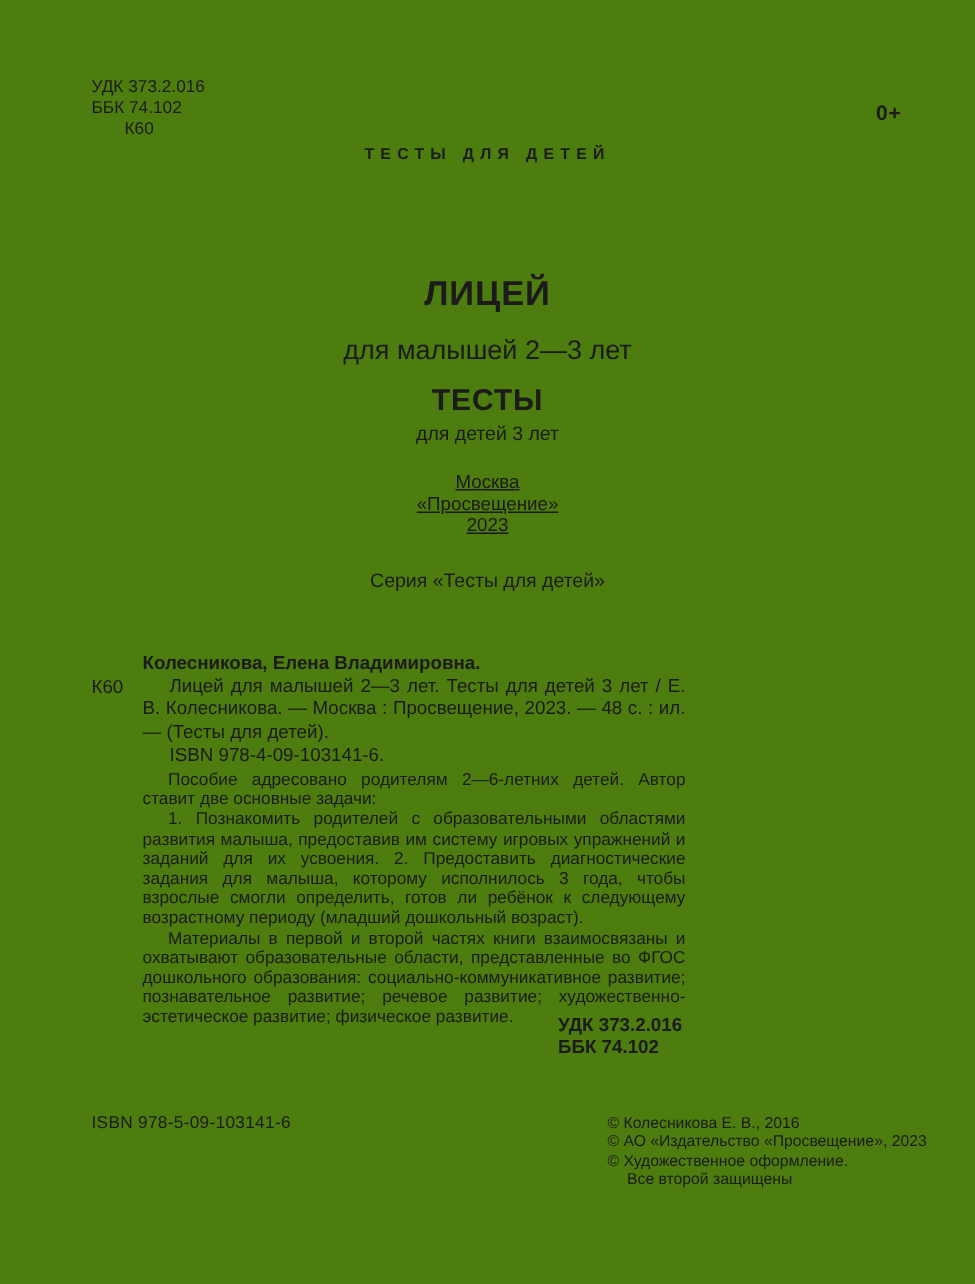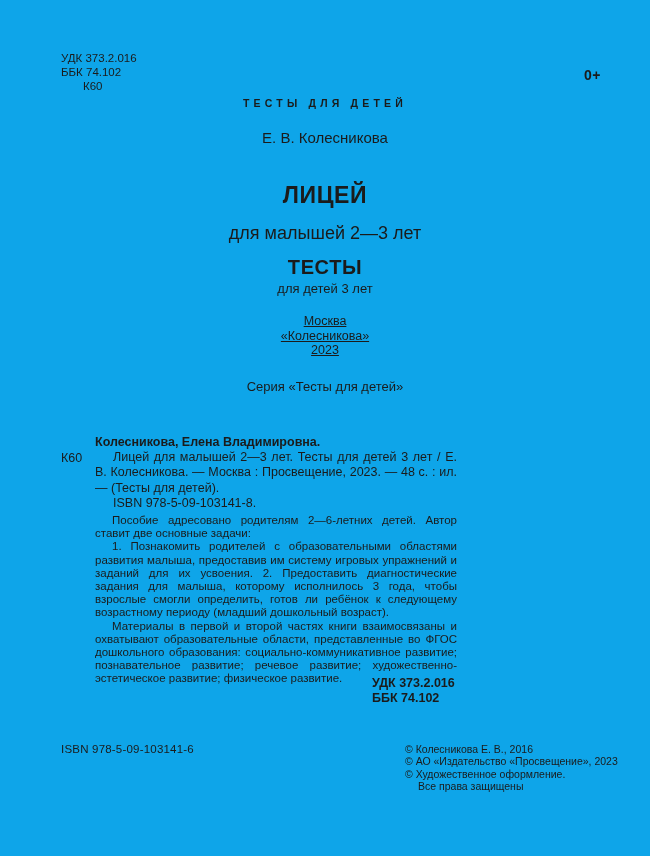--- a/index.html
+++ b/index.html
@@ -1,20 +1,20 @@
 <!DOCTYPE html>
 <html lang="ru"><head>
 <meta charset="utf-8">
 <style>
   html,body { margin:0; padding:0; background:#e8e8e8; }
   .page {
     position:relative;
     width:650px; height:856px;
     margin:0 auto;
-    background:#0ea5e9;
+    background:#4d7c0f;
     color:#1b1b1b;
     font-family:"Liberation Sans", sans-serif;
     overflow:hidden;
   }
   .top-left { position:absolute; top:51px; left:61px; font-size:11.5px; line-height:14px; }
   .top-left .code { padding-left:22px; }
 
   .age-badge { position:absolute; top:67px; right:49px; font-size:14px; font-weight:600; letter-spacing:0.5px; }
 
   .series-header { position:absolute; top:97px; left:0; width:100%; text-align:center;
@@ -62,57 +62,56 @@
   <div class="top-left">
     <div>УДК 373.2.016</div>
     <div>ББК 74.102</div>
     <div class="code">К60</div>
   </div>
 
   <div class="age-badge">0+</div>
 
   <div class="series-header">ТЕСТЫ ДЛЯ ДЕТЕЙ</div>
 
-  <div class="author-line">Е. В. Колесникова</div>
 
   <div class="title-block">
     <div class="title-main">ЛИЦЕЙ</div>
     <div class="title-sub">для малышей 2—3 лет</div>
     <div class="title-second">ТЕСТЫ</div>
     <div class="title-second-sub">для детей 3 лет</div>
   </div>
 
   <div class="imprint">
     <div>Москва</div>
-    <div>«Колесникова»</div>
+    <div>«Просвещение»</div>
     <div>2023</div>
   </div>
 
   <div class="series-line">Серия «Тесты для детей»</div>
 
 
   <div class="biblio">
     <div class="biblio-code">К60</div>
     <div class="biblio-author">Колесникова, Елена Владимировна.</div>
     <p class="biblio-desc">Лицей для малышей 2—3 лет. Тесты для детей 3 лет / Е. В. Колесникова. — Москва : Просвещение, 2023. — 48 с. : ил. — (Тесты для детей).</p>
-    <div class="biblio-isbn">ISBN 978-5-09-103141-8.</div>
+    <div class="biblio-isbn">ISBN 978-4-09-103141-6.</div>
     <div class="annotation">
       <p>Пособие адресовано родителям 2—6-летних детей. Автор ставит две основные задачи:</p>
       <p>1. Познакомить родителей с образовательными областями развития малыша, предоставив им систему игровых упражнений и заданий для их усвоения. 2. Предоставить диагностические задания для малыша, которому исполнилось 3 года, чтобы взрослые смогли определить, готов ли ребёнок к следующему возрастному периоду (младший дошкольный возраст).</p>
       <p>Материалы в первой и второй частях книги взаимосвязаны и охватывают образовательные области, представленные во ФГОС дошкольного образования: социально-коммуникативное развитие; познавательное развитие; речевое развитие; художественно-эстетическое развитие; физическое развитие.</p>
     </div>
   </div>
 
   <div class="udk-block">
     <div>УДК 373.2.016</div>
     <div>ББК 74.102</div>
   </div>
 
   <div class="footer-isbn">ISBN 978-5-09-103141-6</div>
 
   <div class="copyright">
     <div>© Колесникова Е. В., 2016</div>
     <div>© АО «Издательство «Просвещение», 2023</div>
     <div>© Художественное оформление.</div>
-    <div class="indent">Все права защищены</div>
+    <div class="indent">Все второй защищены</div>
   </div>
 
 </div>
 
 </body></html>

